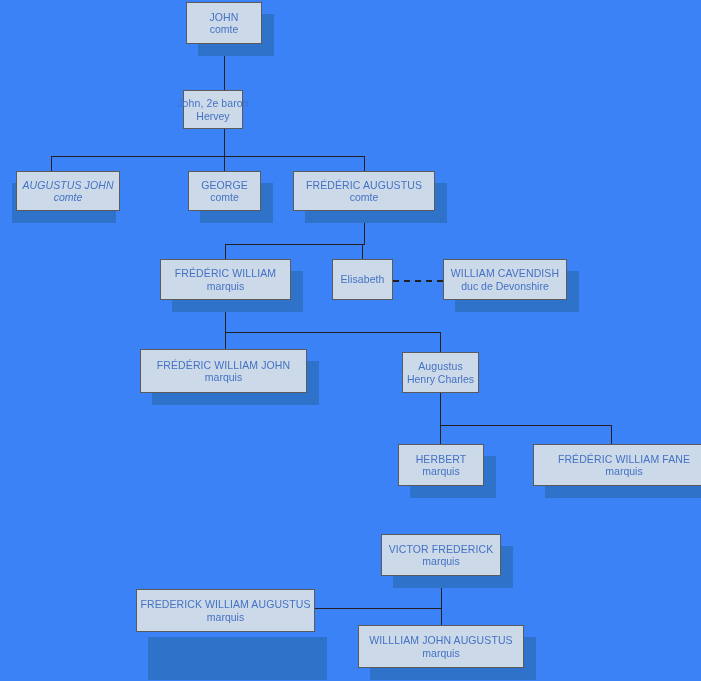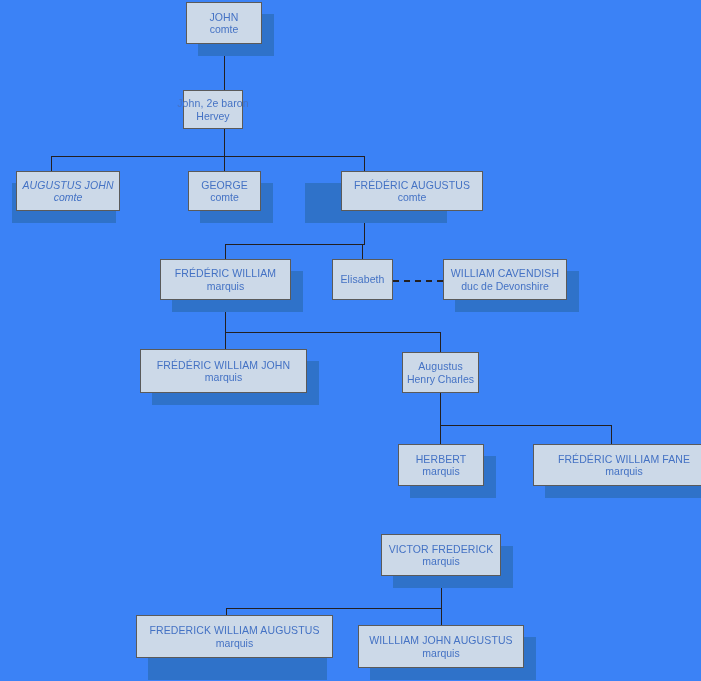--- a/index.html
+++ b/index.html
@@ -114,21 +114,21 @@
       <div class="node" style="left: 16px; top: 171px; width: 104px; height: 40px; font-style: italic;">
         <div class="nm">AUGUSTUS JOHN</div>
         <div class="ti">comte</div>
       </div>
       <div class="shadow" style="left: 200px; top: 183px; width: 73px; height: 40px;"></div>
       <div class="node" style="left: 188px; top: 171px; width: 73px; height: 40px;">
         <div class="nm">GEORGE</div>
         <div class="ti">comte</div>
       </div>
       <div class="shadow" style="left: 305px; top: 183px; width: 142px; height: 40px;"></div>
-      <div class="node" style="left: 293px; top: 171px; width: 142px; height: 40px; margin-left: 48px;">
+      <div class="node" style="left: 293px; top: 171px; width: 142px; height: 40px;">
         <div class="nm">FRÉDÉRIC AUGUSTUS</div>
         <div class="ti">comte</div>
       </div>
       <div class="shadow" style="left: 172px; top: 271px; width: 131px; height: 41px;"></div>
       <div class="node" style="left: 160px; top: 259px; width: 131px; height: 41px;">
         <div class="nm">FRÉDÉRIC WILLIAM</div>
         <div class="ti">marquis</div>
       </div>
       <div class="node" style="left: 332px; top: 259px; width: 61px; height: 41px;">
         <div class="nm">Elisabeth</div>
@@ -156,21 +156,21 @@
       <div class="node" style="left: 533px; top: 444px; width: 182px; height: 42px;">
         <div class="nm">FRÉDÉRIC WILLIAM FANE</div>
         <div class="ti">marquis</div>
       </div>
       <div class="shadow" style="left: 393px; top: 546px; width: 120px; height: 42px;"></div>
       <div class="node" style="left: 381px; top: 534px; width: 120px; height: 42px;">
         <div class="nm">VICTOR FREDERICK</div>
         <div class="ti">marquis</div>
       </div>
       <div class="shadow" style="left: 148px; top: 637px; width: 179px; height: 43px;"></div>
-      <div class="node" style="left: 136px; top: 615px; width: 197px; height: 43px;">
+      <div class="node" style="left: 136px; top: 589px; width: 179px; height: 43px;">
         <div class="nm">FREDERICK WILLIAM AUGUSTUS</div>
         <div class="ti">marquis</div>
       </div>
       <div class="shadow" style="left: 370px; top: 637px; width: 166px; height: 43px;"></div>
       <div class="node" style="left: 358px; top: 625px; width: 166px; height: 43px;">
         <div class="nm">WILLLIAM JOHN AUGUSTUS</div>
         <div class="ti">marquis</div>
       </div>
     </div>
 

